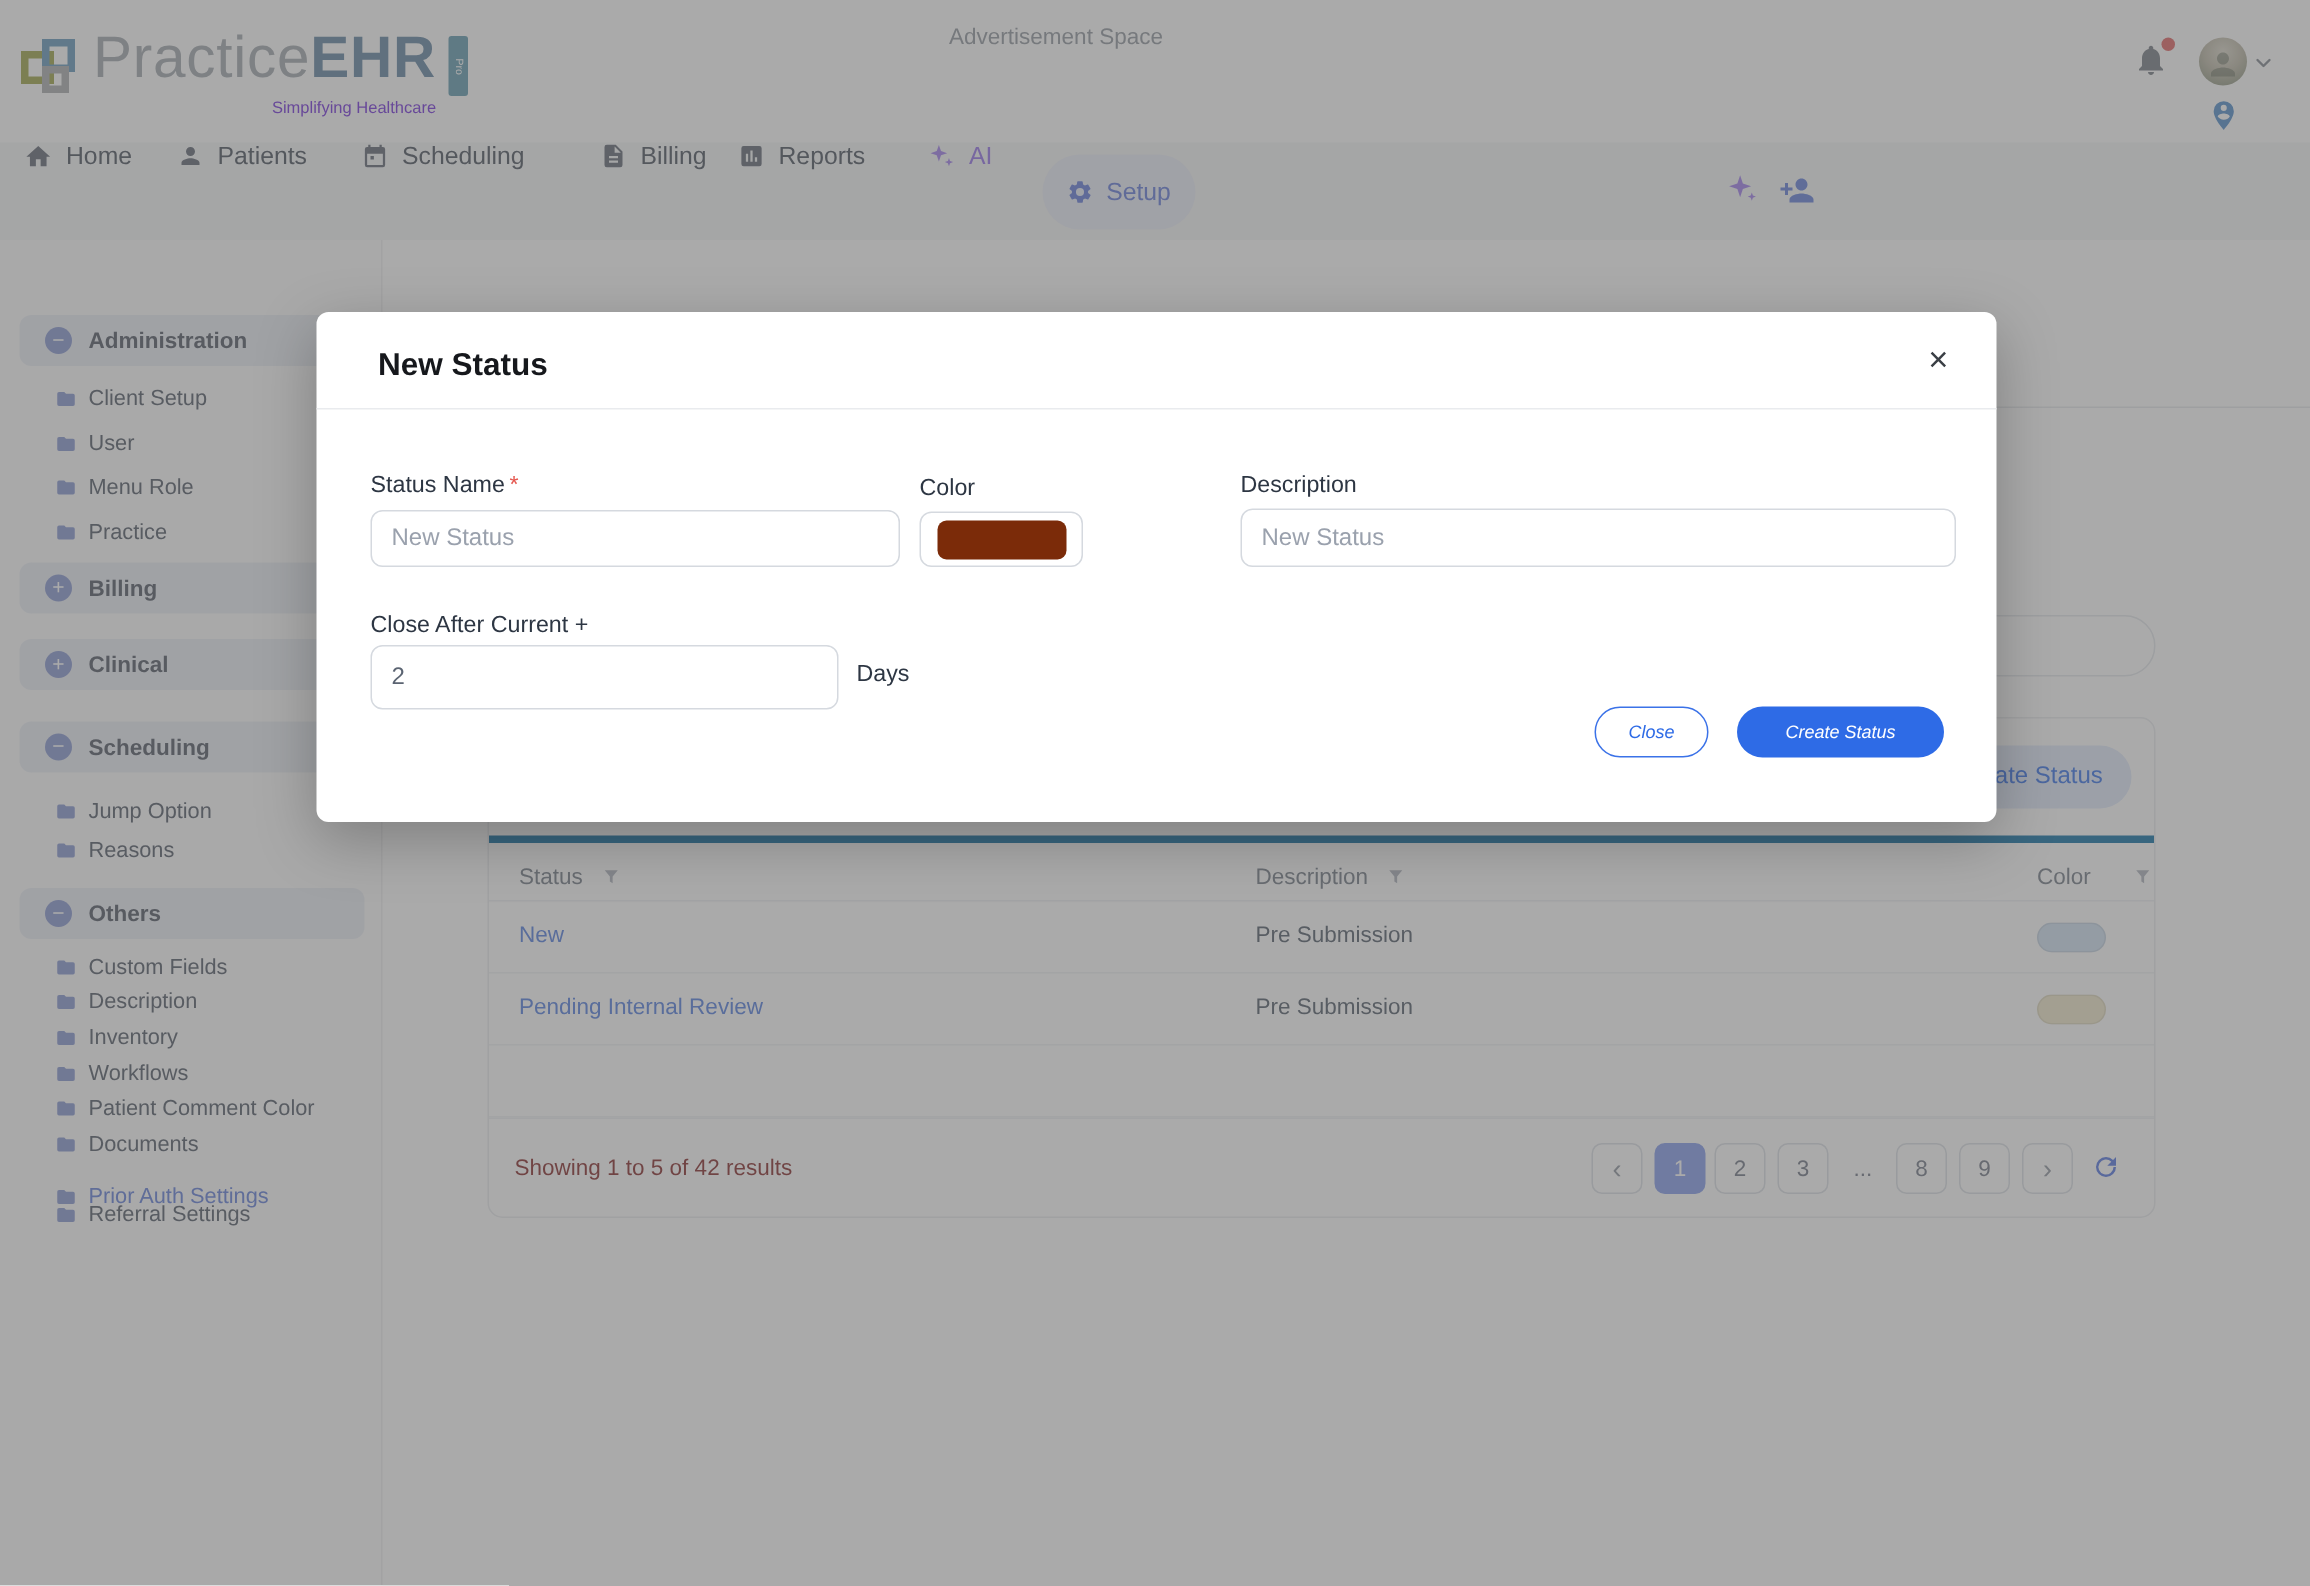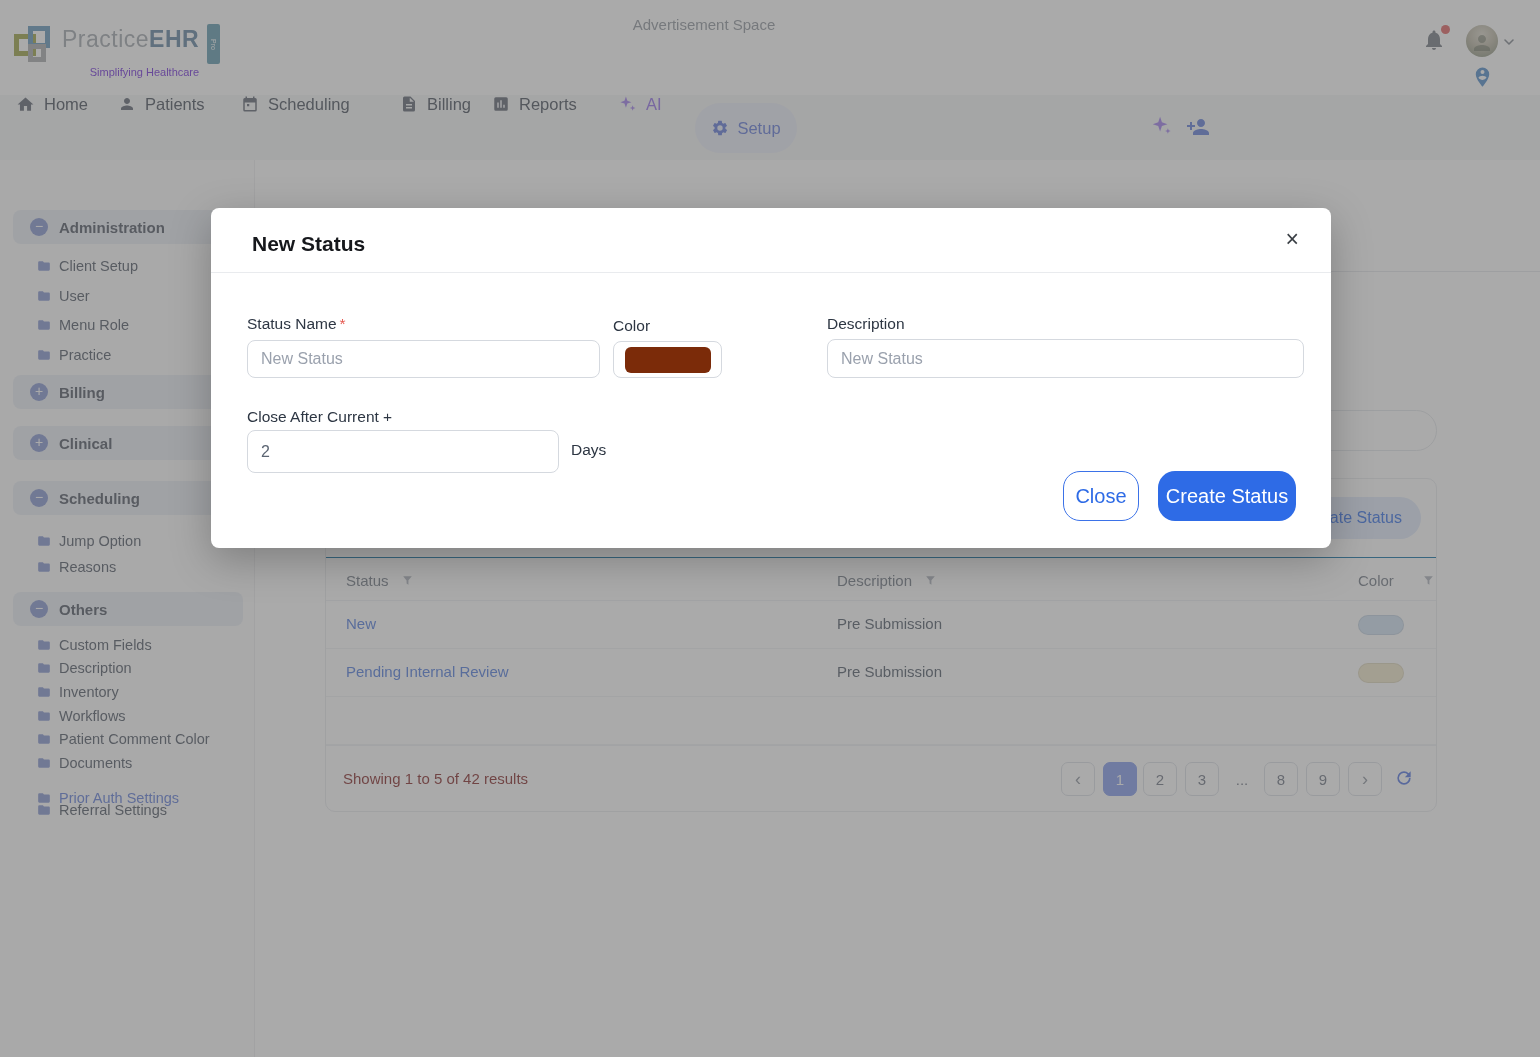--- a/index.html
+++ b/index.html
@@ -9,21 +9,21 @@
 
   
   .hdr { position:absolute; left:0; top:0; width:1540px; height:95px; background:#fff; }
   .logo { position:absolute; left:14px; top:24px; display:flex; align-items:flex-start; gap:6px; }
   .logo-cross { width:42px; height:46px; position:relative; }
   .lc { position:absolute; border:5px solid; width:22px; height:22px; }
   .lc.green { border-color:#9aa13f; left:0; top:10px; }
   .lc.blue  { border-color:#5e93b8; left:14px; top:2px; }
   .lc.grey  { border-color:#a7a9ab; left:14px; top:20px; width:18px; height:18px; }
   .logo-textwrap { display:flex; flex-direction:column; align-items:flex-end; }
-  .logo-line { font-size:23px; letter-spacing:.5px; line-height:30px; }
+  .logo-line { font-size:39px; letter-spacing:.5px; line-height:30px; }
   .logo-a { color:#9ea4ab; font-weight:400; }
   .logo-b { color:#5c7f9d; font-weight:700; }
   .logo-tag { font-size:11px; color:#6d28d9; margin-top:12px; }
   .logo-badge { width:13px; height:40px; background:#5a96ab; color:#fff; font-size:7px;
     writing-mode:vertical-rl; text-align:center; border-radius:2px; margin-left:2px; line-height:13px; }
   .ad-text { position:absolute; left:704px; top:16px; transform:translateX(-50%);
     font-size:15px; color:#8d939b; }
   .bell-wrap { position:absolute; left:1422px; top:28px; width:26px; height:26px; color:#6f757e; }
   .bell-dot { position:absolute; right:-2px; top:-3px; width:9px; height:9px; border-radius:50%;
     background:#e05b5b; }
@@ -67,21 +67,21 @@
 
   
   .content-search { position:absolute; left:1150px; top:410px; width:287px; height:41px;
     border:1px solid #e3e6ea; border-radius:21px; background:#fff; }
   .panel { position:absolute; left:325px; top:478px; width:1112px; height:334px;
     border:1px solid #e8eaee; border-radius:10px; background:#fff; }
   .cs-behind { position:absolute; right:15px; top:18px; width:136px; height:42px;
     border-radius:21px; background:#dfe9fb; color:#2e6be6; font-size:16px; display:flex;
     align-items:center; justify-content:center; cursor:pointer; }
   .t-head { position:absolute; left:0; top:78px; width:100%; height:44px;
-    border-top:1px solid #0369a1; border-bottom:1px solid #eef0f3; }
+    border-top:5px solid #0369a1; border-bottom:1px solid #eef0f3; }
   .t-col { position:absolute; top:0; height:44px; display:flex; align-items:center; gap:12px;
     font-size:15px; color:#6e7682; }
   .funnel { color:#aab0ba; display:flex; cursor:pointer; }
   .t-row { position:absolute; left:0; width:100%; height:48px; border-bottom:1px solid #f0f1f4; }
   .t-link { position:absolute; left:20px; top:14px; font-size:15px; color:#4c78dd;
     cursor:pointer; }
   .t-desc { position:absolute; left:511px; top:14px; font-size:15px; color:#4b5563; }
   .t-pill { position:absolute; left:1032px; top:14px; width:46px; height:20px;
     border-radius:10px; border:1px solid rgba(0,0,0,.08); }
   .t-foot { position:absolute; left:0; top:266px; width:100%; height:68px;
@@ -110,23 +110,23 @@
   .req { color:#e5574f; margin-left:3px; }
   .m-input { position:absolute; border:1px solid #d5d9df; border-radius:8px; background:#fff;
     font-size:16px; color:#5b6472; padding:0 13px; outline:none;
     font-family:"Liberation Sans", sans-serif; }
   .m-input::placeholder { color:#9aa1ad; }
   .color-box { position:absolute; left:402px; top:133px; width:109px; height:37px;
     border:1px solid #d5d9df; border-radius:8px; background:#fff; cursor:pointer; }
   .color-swatch { position:absolute; left:11px; top:5px; width:86px; height:26px;
     border-radius:6px; }
   .m-days { position:absolute; left:360px; top:233px; font-size:15.5px; color:#2d3643; }
-  .btn { position:absolute; height:50px; border-radius:17px; font-size:20px; display:flex;
+  .btn { position:absolute; height:34px; border-radius:17px; font-size:12px; display:flex;
     align-items:center; justify-content:center; cursor:pointer;
-    font-family:"Liberation Sans", sans-serif; }
+    font-family:"Liberation Sans", sans-serif;font-style:italic; }
   .btn-close { left:852px; top:263px; width:76px; background:#fff; border:1px solid #3b72e8;
     color:#2e6be6; }
   .btn-create { left:947px; top:263px; width:138px; background:#2e6be6; border:none; color:#fff; }
 </style>
 </head>
 <body>
 
 <div class="page">
 
   <div class="hdr">

